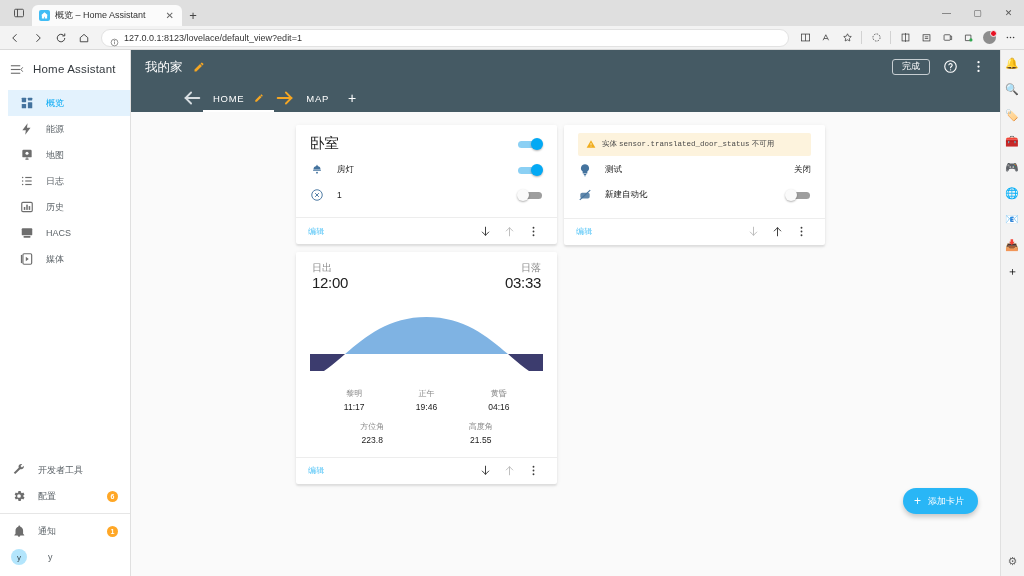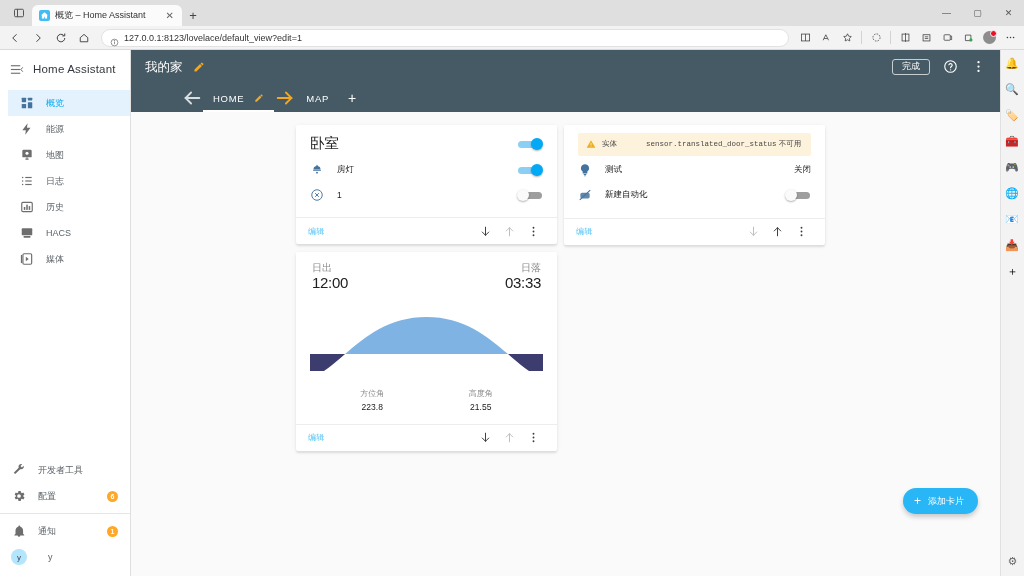--- a/index.html
+++ b/index.html
@@ -178,21 +178,21 @@
   }
   .toggle.off .track { background: #9e9e9e; left: 3px; }
   .toggle.off .knob { left: 0; right: auto; background: #fafafa; }
 
   .warn-banner {
     background: #fdf3dd; color: #4a4a4a; font-size: 7.5px; padding: 6px 8px;
     display: flex; align-items: center; gap: 6px; border-radius: 2px; margin-bottom: 2px;
   }
   .warn-ic { color: #f0ad1e; width: 10px; height: 10px; flex: none; display:flex; align-items:center; justify-content:center;}
   .warn-text { line-height: 1.3; }
-  .mono { font-family: "Liberation Mono", "DejaVu Sans Mono", monospace; margin-left: 27px; }
+  .mono { font-family: "Liberation Mono", "DejaVu Sans Mono", monospace; }
 
   .card-actions {
     border-top: 1px solid #ededed; height: 27px; display: flex; align-items: center;
     padding: 0 12px; gap: 0;
   }
   .edit-link { font-size: 8px; color: #4fc3f7; letter-spacing: .3px; }
   .act-spacer { flex: 1; }
   .act-ic {
     width: 24px; height: 24px; display: flex; align-items: center; justify-content: center;
     color: #3c3c3c;
@@ -635,20 +635,34 @@
                         </clipPath>
                       <clipPath id="aboveClip">
                           <rect x="0" y="0" width="261" height="55"></rect>
                         </clipPath>
                     </defs>
                     <rect x="14" y="55" width="233" height="17" fill="#3c3c6e" clip-path="url(#belowClip)"></rect>
                     <path d="M-10,86 C 40,86 60,18 130.5,18 C 201,18 221,86 271,86 L 271,90 L -10,90 Z" fill="#ffffff" clip-path="url(#belowClip)"></path>
                     <path d="M-10,86 C 40,86 60,18 130.5,18 C 201,18 221,86 271,86 L 271,90 L -10,90 Z" fill="#7fb3e3" clip-path="url(#aboveClip)"></path>
                   </svg>
                 </div>
+                <div class="sun-grid">
+                  <div class="sun-cell">
+                    <div class="k">黎明</div>
+                    <div class="v">11:17</div>
+                  </div>
+                  <div class="sun-cell">
+                    <div class="k">正午</div>
+                    <div class="v">19:46</div>
+                  </div>
+                  <div class="sun-cell">
+                    <div class="k">黄昏</div>
+                    <div class="v">04:16</div>
+                  </div>
+                </div>
                 <div class="sun-grid2">
                   <div class="sun-cell">
                     <div class="k">方位角</div>
                     <div class="v">223.8</div>
                   </div>
                   <div class="sun-cell">
                     <div class="k">高度角</div>
                     <div class="v">21.55</div>
                   </div>
                 </div>

